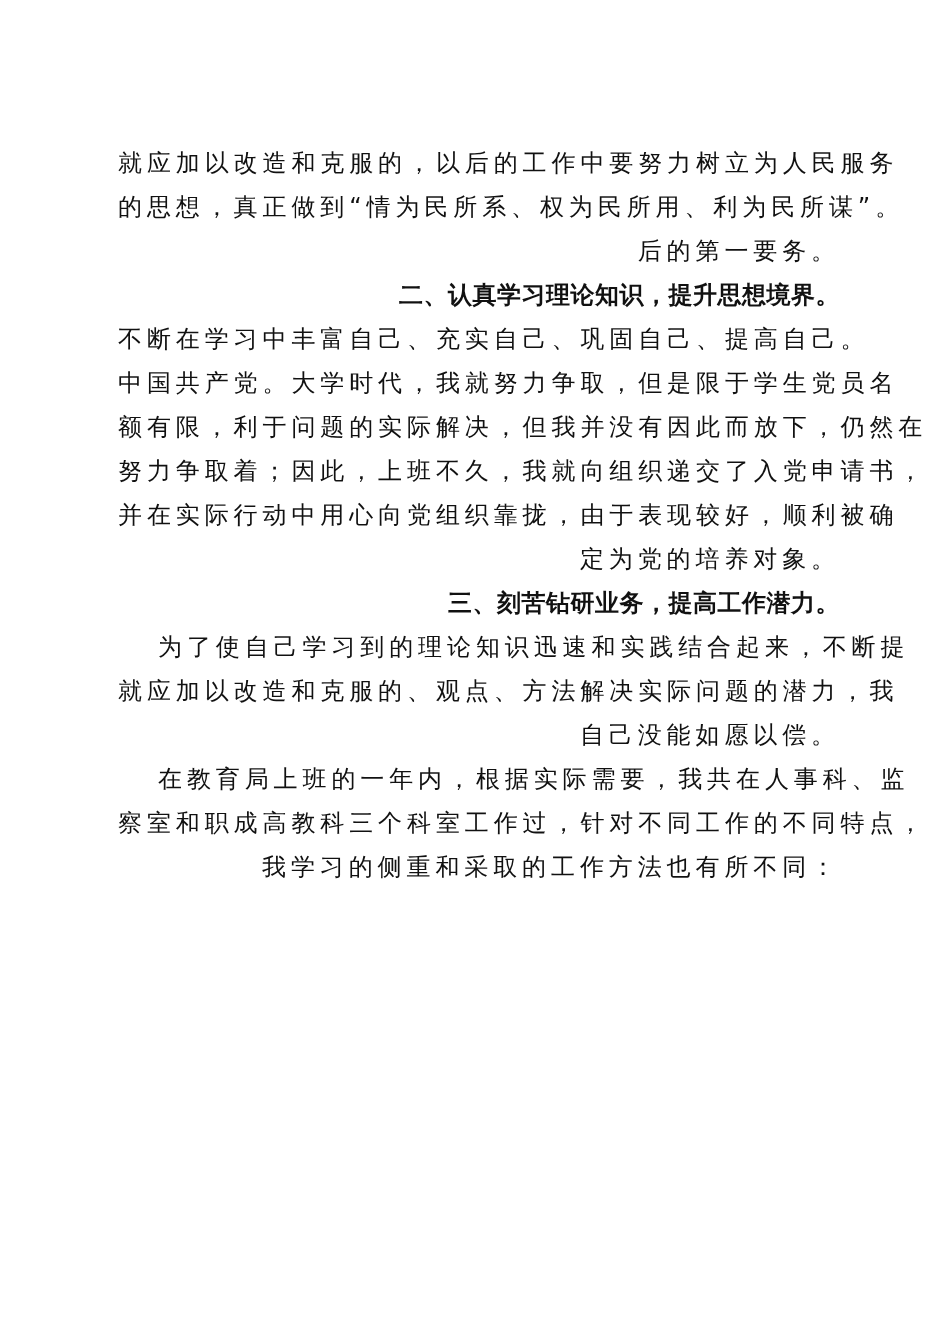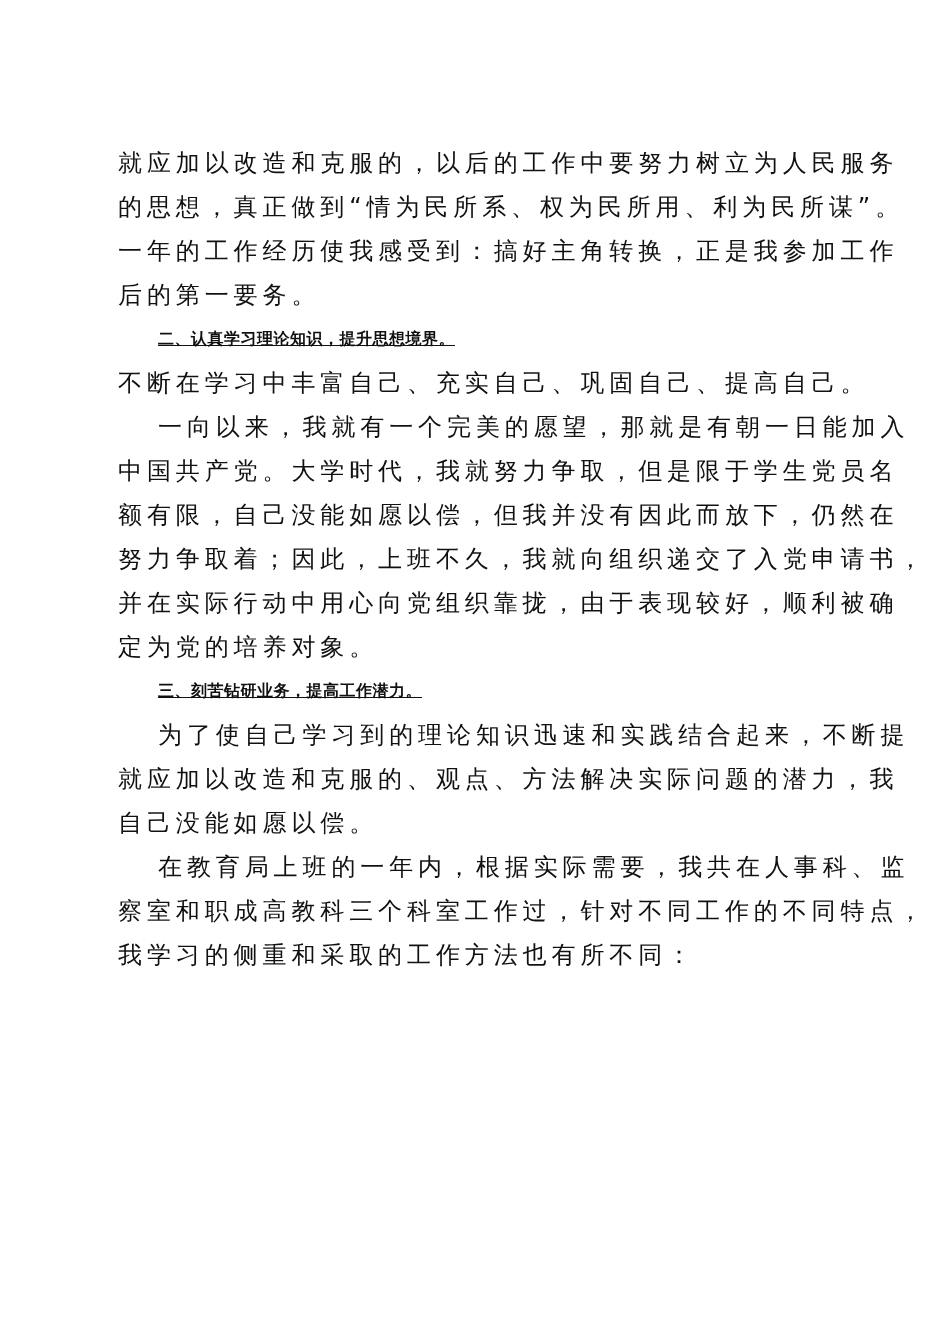--- a/index.html
+++ b/index.html
@@ -20,44 +20,42 @@
       left: 118px;
       top: 141px;
       width: 722px;
     }
     .line {
       height: 44px;
       line-height: 44px;
       font-size: 24px;
       letter-spacing: 4.9px;
       white-space: nowrap;
+      text-align: right;
     }
     .indent {
       padding-left: 40px;
     }
     .heading {
       font-weight: bold;
       letter-spacing: 0.5px;
-      font-size: 16px;
-      text-decoration: underline;
+      font-size: 24px;
     }
   </style>
 </head>
 <body>
 
 <div class="page">
   <div class="line">就应加以改造和克服的，以后的工作中要努力树立为人民服务</div>
   <div class="line">的思想，真正做到“情为民所系、权为民所用、利为民所谋”。</div>
-  <div class="line">一年的工作经历使我感受到：搞好主角转换，正是我参加工作</div>
   <div class="line">后的第一要务。</div>
   <div class="line indent heading">二、认真学习理论知识，提升思想境界。</div>
   <div class="line">不断在学习中丰富自己、充实自己、巩固自己、提高自己。</div>
-  <div class="line indent">一向以来，我就有一个完美的愿望，那就是有朝一日能加入</div>
   <div class="line">中国共产党。大学时代，我就努力争取，但是限于学生党员名</div>
-  <div class="line">额有限，自己没能如愿以偿，但我并没有因此而放下，仍然在</div>
+  <div class="line">额有限，利于问题的实际解决，但我并没有因此而放下，仍然在</div>
   <div class="line">努力争取着；因此，上班不久，我就向组织递交了入党申请书，</div>
   <div class="line">并在实际行动中用心向党组织靠拢，由于表现较好，顺利被确</div>
   <div class="line">定为党的培养对象。</div>
   <div class="line indent heading">三、刻苦钻研业务，提高工作潜力。</div>
   <div class="line indent">为了使自己学习到的理论知识迅速和实践结合起来，不断提</div>
   <div class="line">就应加以改造和克服的、观点、方法解决实际问题的潜力，我</div>
   <div class="line">自己没能如愿以偿。</div>
   <div class="line indent">在教育局上班的一年内，根据实际需要，我共在人事科、监</div>
   <div class="line">察室和职成高教科三个科室工作过，针对不同工作的不同特点，</div>
   <div class="line">我学习的侧重和采取的工作方法也有所不同：</div>

